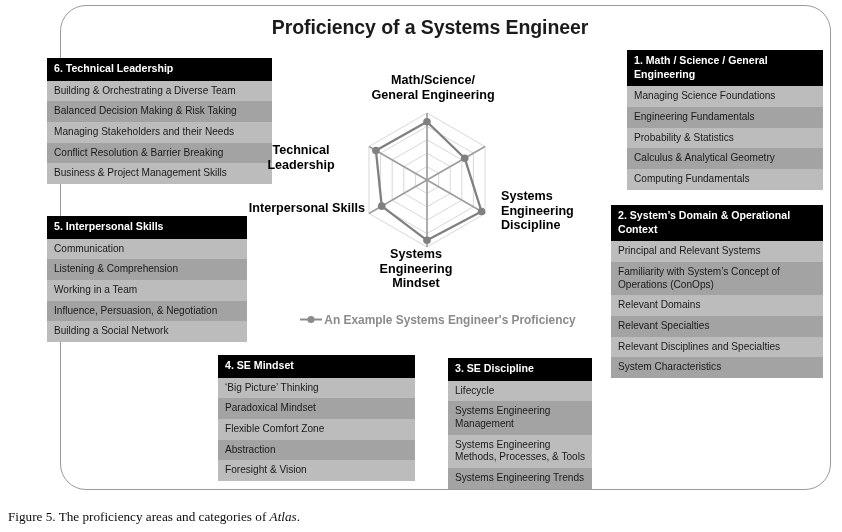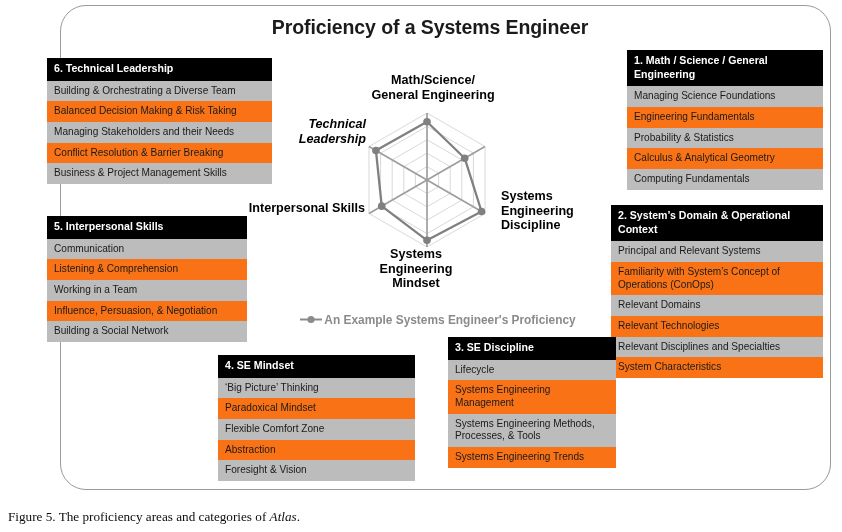--- a/index.html
+++ b/index.html
@@ -13,41 +13,41 @@
   #fig-title{position:absolute;left:255px;top:16px;width:350px;text-align:center;
        font-size:19.5px;font-weight:bold;color:#1b1b1b;letter-spacing:-0.1px;}
 
   
   .panel{position:absolute;}
   .panel .p-head{background:#000000;color:#ffffff;font-weight:bold;font-size:10.6px;
        padding:4px 7px 5px 7px;line-height:1.28;box-sizing:border-box;}
   .panel .p-item{font-size:10.1px;color:#1a1a1a;padding:4px 7px 4px 7px;line-height:1.26;
        box-sizing:border-box;}
   .panel .p-item.sh-a{background:#bcbcbc;}
-  .panel .p-item.sh-b{background:#f97316;}
+  .panel .p-item.sh-b{background:#a3a3a3;}
 
   #panel-6{left:47px;top:58px;width:225px;}
   #panel-1{left:627px;top:50px;width:196px;border-radius:24px;}
   #panel-2{left:611px;top:205px;width:212px;}
   #panel-5{left:47px;top:216px;width:200px;}
   #panel-4{left:218px;top:355px;width:197px;}
-  #panel-3{left:448px;top:337px;width:168px;}
+  #panel-3{left:448px;top:358px;width:144px;}
 
   
   #radar-wrap{position:absolute;left:240px;top:70px;width:372px;height:275px;}
   #radar-svg{position:absolute;left:0;top:0;}
 
   .ax-label{position:absolute;font-size:12.6px;font-weight:bold;color:#000000;
        line-height:1.17;}
   #lab-math{left:128px;top:3px;width:130px;text-align:center;}
   #lab-domain{left:245px;top:52px;width:128px;text-align:left;}
   #lab-sediscipline{left:261px;top:119px;width:112px;text-align:left;}
   #lab-mindset{left:120px;top:177px;width:112px;text-align:center;}
   #lab-interpersonal{left:-5px;top:131px;width:130px;text-align:right;}
-  #lab-techlead{left:-4px;top:47px;width:130px;text-align:right;font-style:italic;}
+  #lab-techlead{left:-4px;top:73px;width:130px;text-align:center;}
 
   #radar-legend{position:absolute;left:33px;top:243px;width:330px;text-align:center;
        font-size:11.9px;font-weight:bold;color:#8b8b8b;white-space:nowrap;}
   #radar-legend .lg-mark{display:inline-block;vertical-align:middle;margin-right:2px;}
 
   
   #caption{position:absolute;left:8px;top:509px;width:760px;
        font-family:"Liberation Serif","DejaVu Serif",serif;font-size:13.2px;color:#0c0c0c;}
   #caption .cap-lead{font-weight:normal;}
   #caption .cap-ital{font-style:italic;}
@@ -75,21 +75,21 @@
   <div class="p-item sh-a">Probability &amp; Statistics</div>
   <div class="p-item sh-b">Calculus &amp; Analytical Geometry</div>
   <div class="p-item sh-a">Computing Fundamentals</div>
 </div>
 
 <div class="panel" id="panel-2">
   <div class="p-head">2. System’s Domain &amp; Operational Context</div>
   <div class="p-item sh-a">Principal and Relevant Systems</div>
   <div class="p-item sh-b">Familiarity with System’s Concept of Operations (ConOps)</div>
   <div class="p-item sh-a">Relevant Domains</div>
-  <div class="p-item sh-b">Relevant Technologies</div>
+  <div class="p-item sh-b">Relevant Specialties</div>
   <div class="p-item sh-a">Relevant Disciplines and Specialties</div>
   <div class="p-item sh-b">System Characteristics</div>
 </div>
 
 <div class="panel" id="panel-5">
   <div class="p-head">5. Interpersonal Skills</div>
   <div class="p-item sh-a">Communication</div>
   <div class="p-item sh-b">Listening &amp; Comprehension</div>
   <div class="p-item sh-a">Working in a Team</div>
   <div class="p-item sh-b">Influence, Persuasion, &amp; Negotiation</div>

